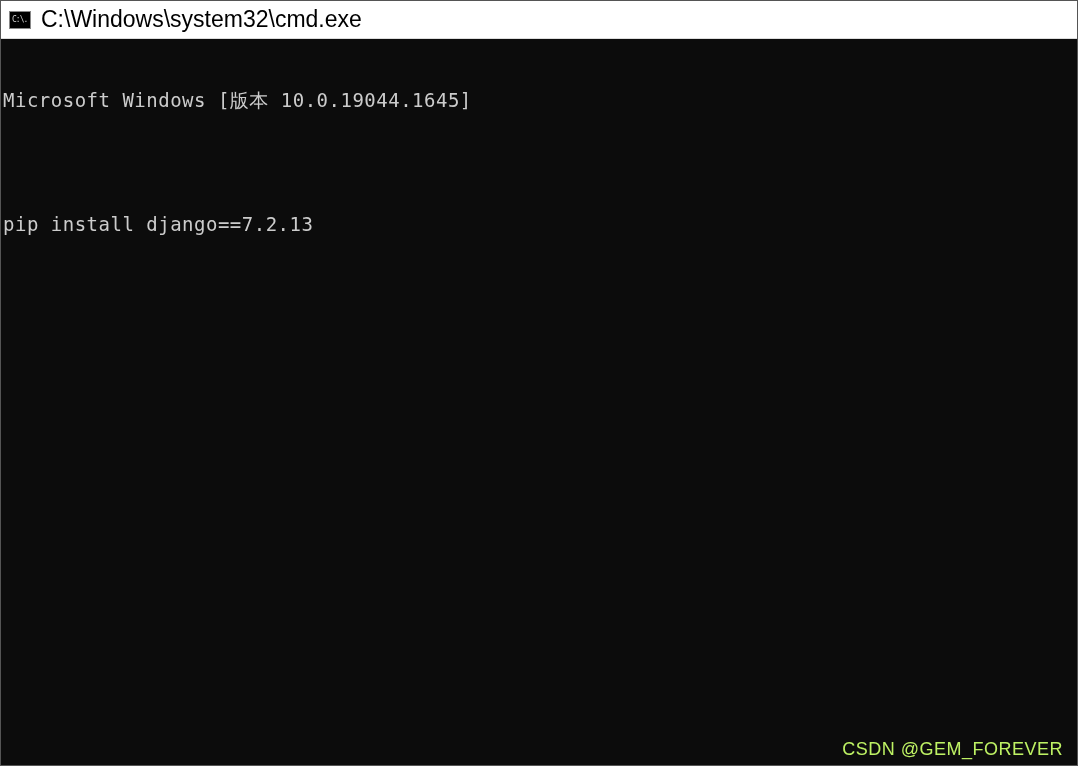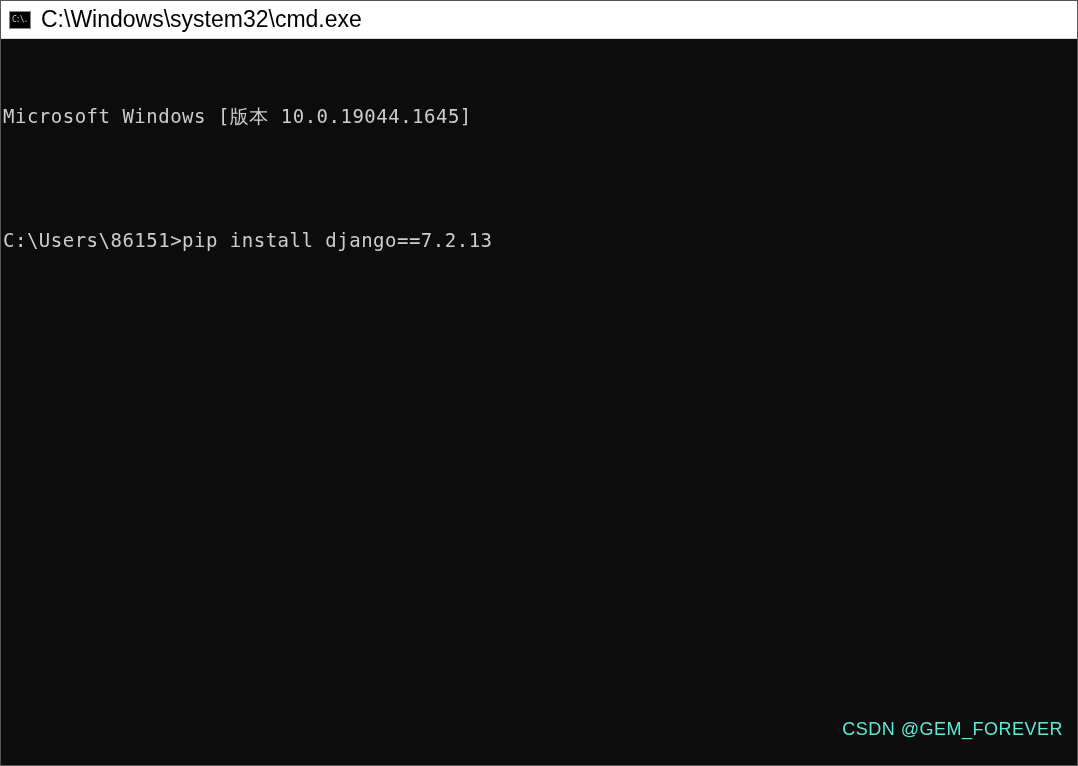--- a/index.html
+++ b/index.html
@@ -61,58 +61,58 @@
       font-family: "Segoe UI", sans-serif;
     }
     
     .terminal {
       flex: 1;
       background: #0c0c0c;
       color: #cccccc;
       font-family: "NSimSun", "SimSun", "Consolas", monospace;
       font-size: 19px;
       line-height: 1.3;
-      padding: 16px 2px;
+      padding: 0 2px;
       white-space: pre;
       overflow: hidden;
       position: relative;
       letter-spacing: 0.5px;
     }
     
     .terminal-line {
       display: block;
     }
     
     .prompt-line {
       display: flex;
     }
     
     .watermark {
       position: absolute;
-      bottom: 24px;
+      bottom: 4px;
       right: 14px;
-      color: #5eead4;
+      color: #bef264;
       font-size: 18px;
       font-family: Arial, sans-serif;
       letter-spacing: 0.5px;
     }
   </style>
 </head>
 <body>
 
 <div class="window">
 
   <div class="title-bar">
     <div class="cmd-icon">
       <span class="cmd-icon-text">C:\.</span>
     </div>
     <span class="title-text">C:\Windows\system32\cmd.exe</span>
   </div>
 
   <div class="terminal">
     <span class="terminal-line">Microsoft Windows [版本 10.0.19044.1645]</span>
     <span class="terminal-line"></span>
-    <span class="prompt-line"><span>C:\Users\86151&gt;</span><span>pip install django==7.2.13</span></span>
+    <span class="prompt-line"><span>pip install django==7.2.13</span></span>
     
     <div class="watermark">CSDN @GEM_FOREVER</div>
   </div>
 
 </div>
 
 </body></html>

